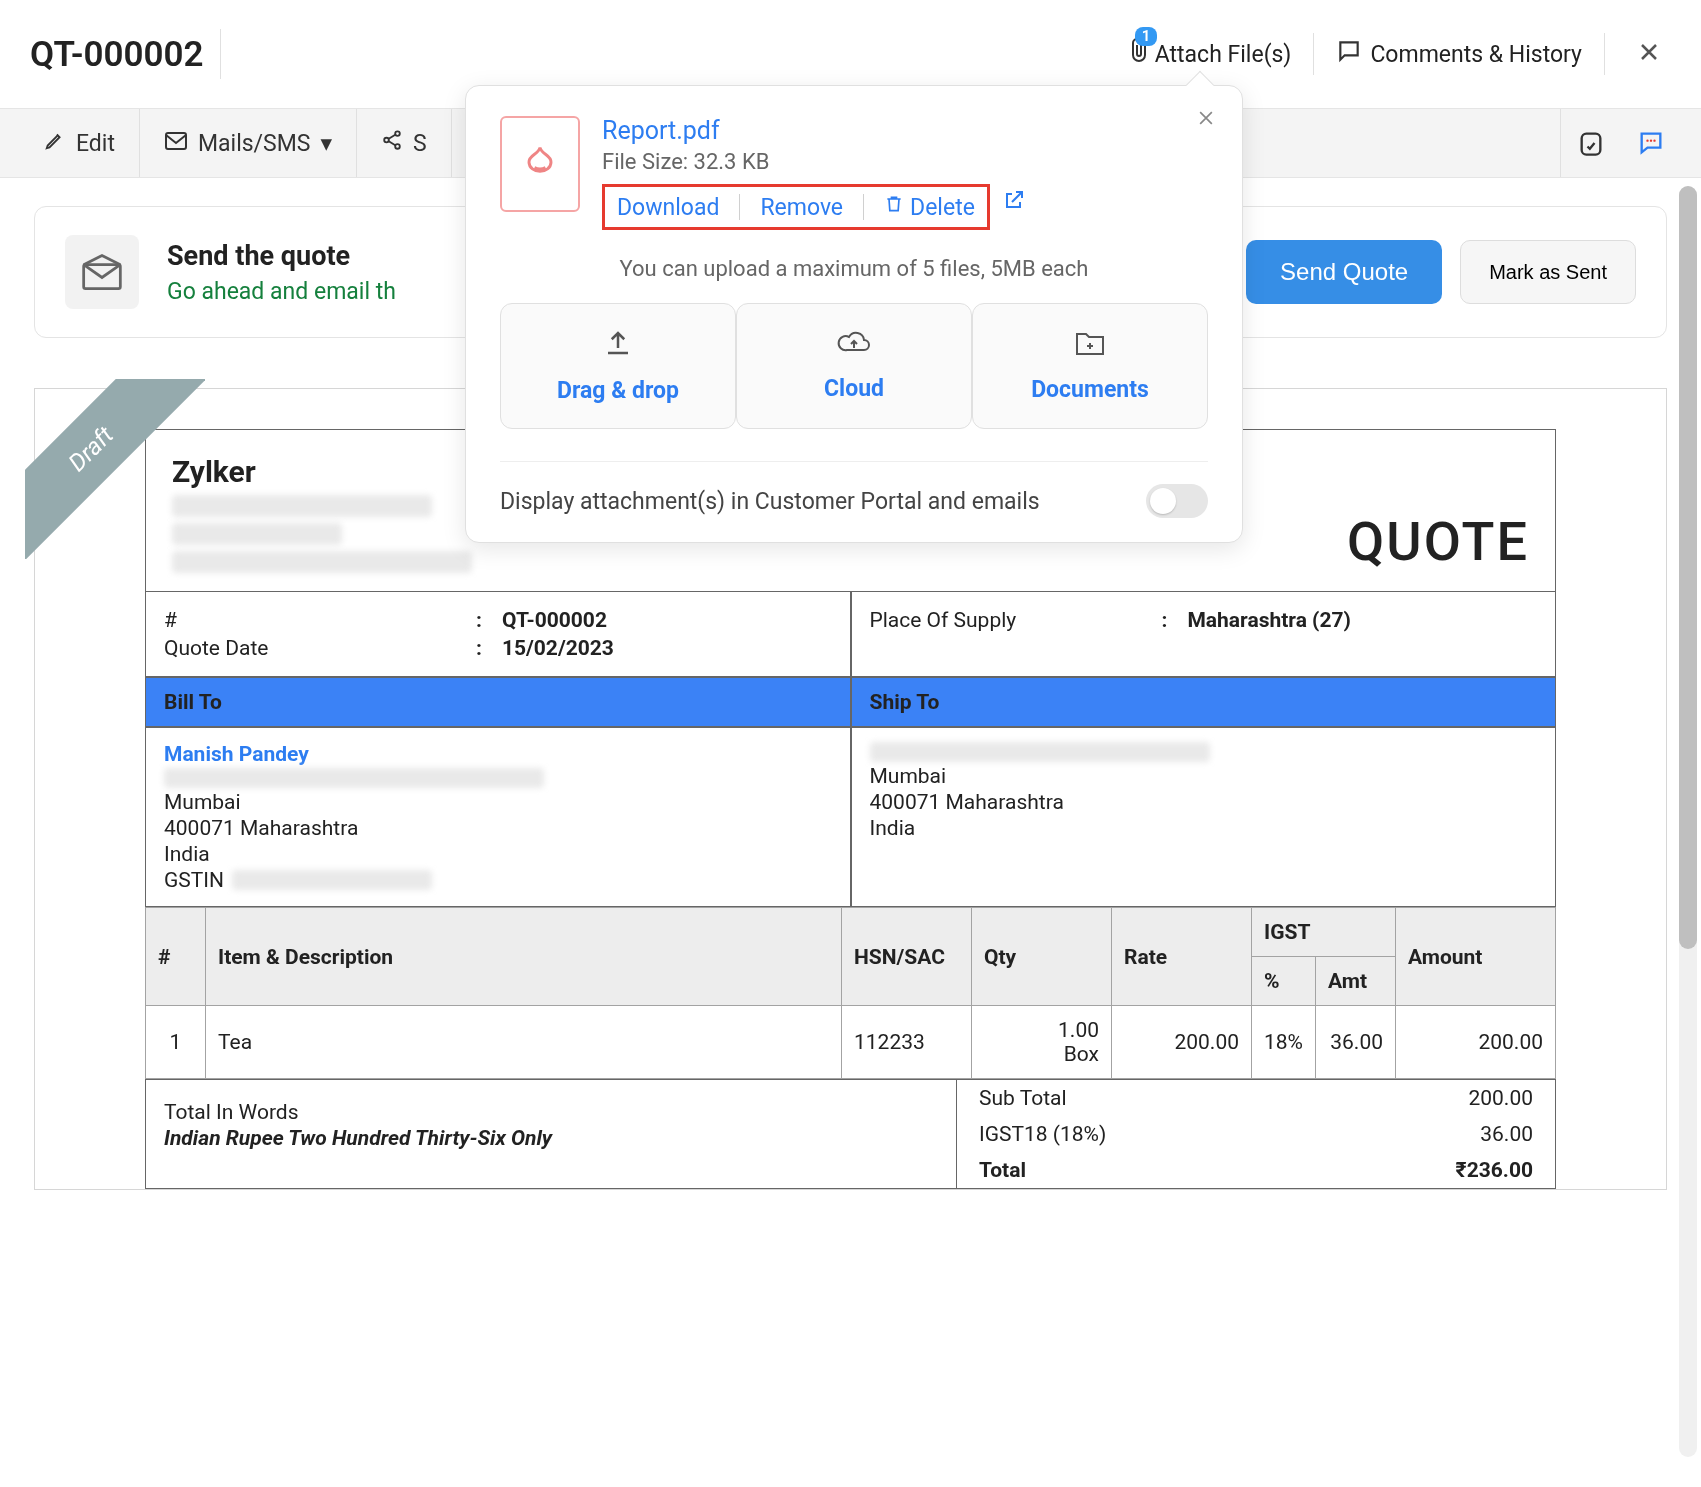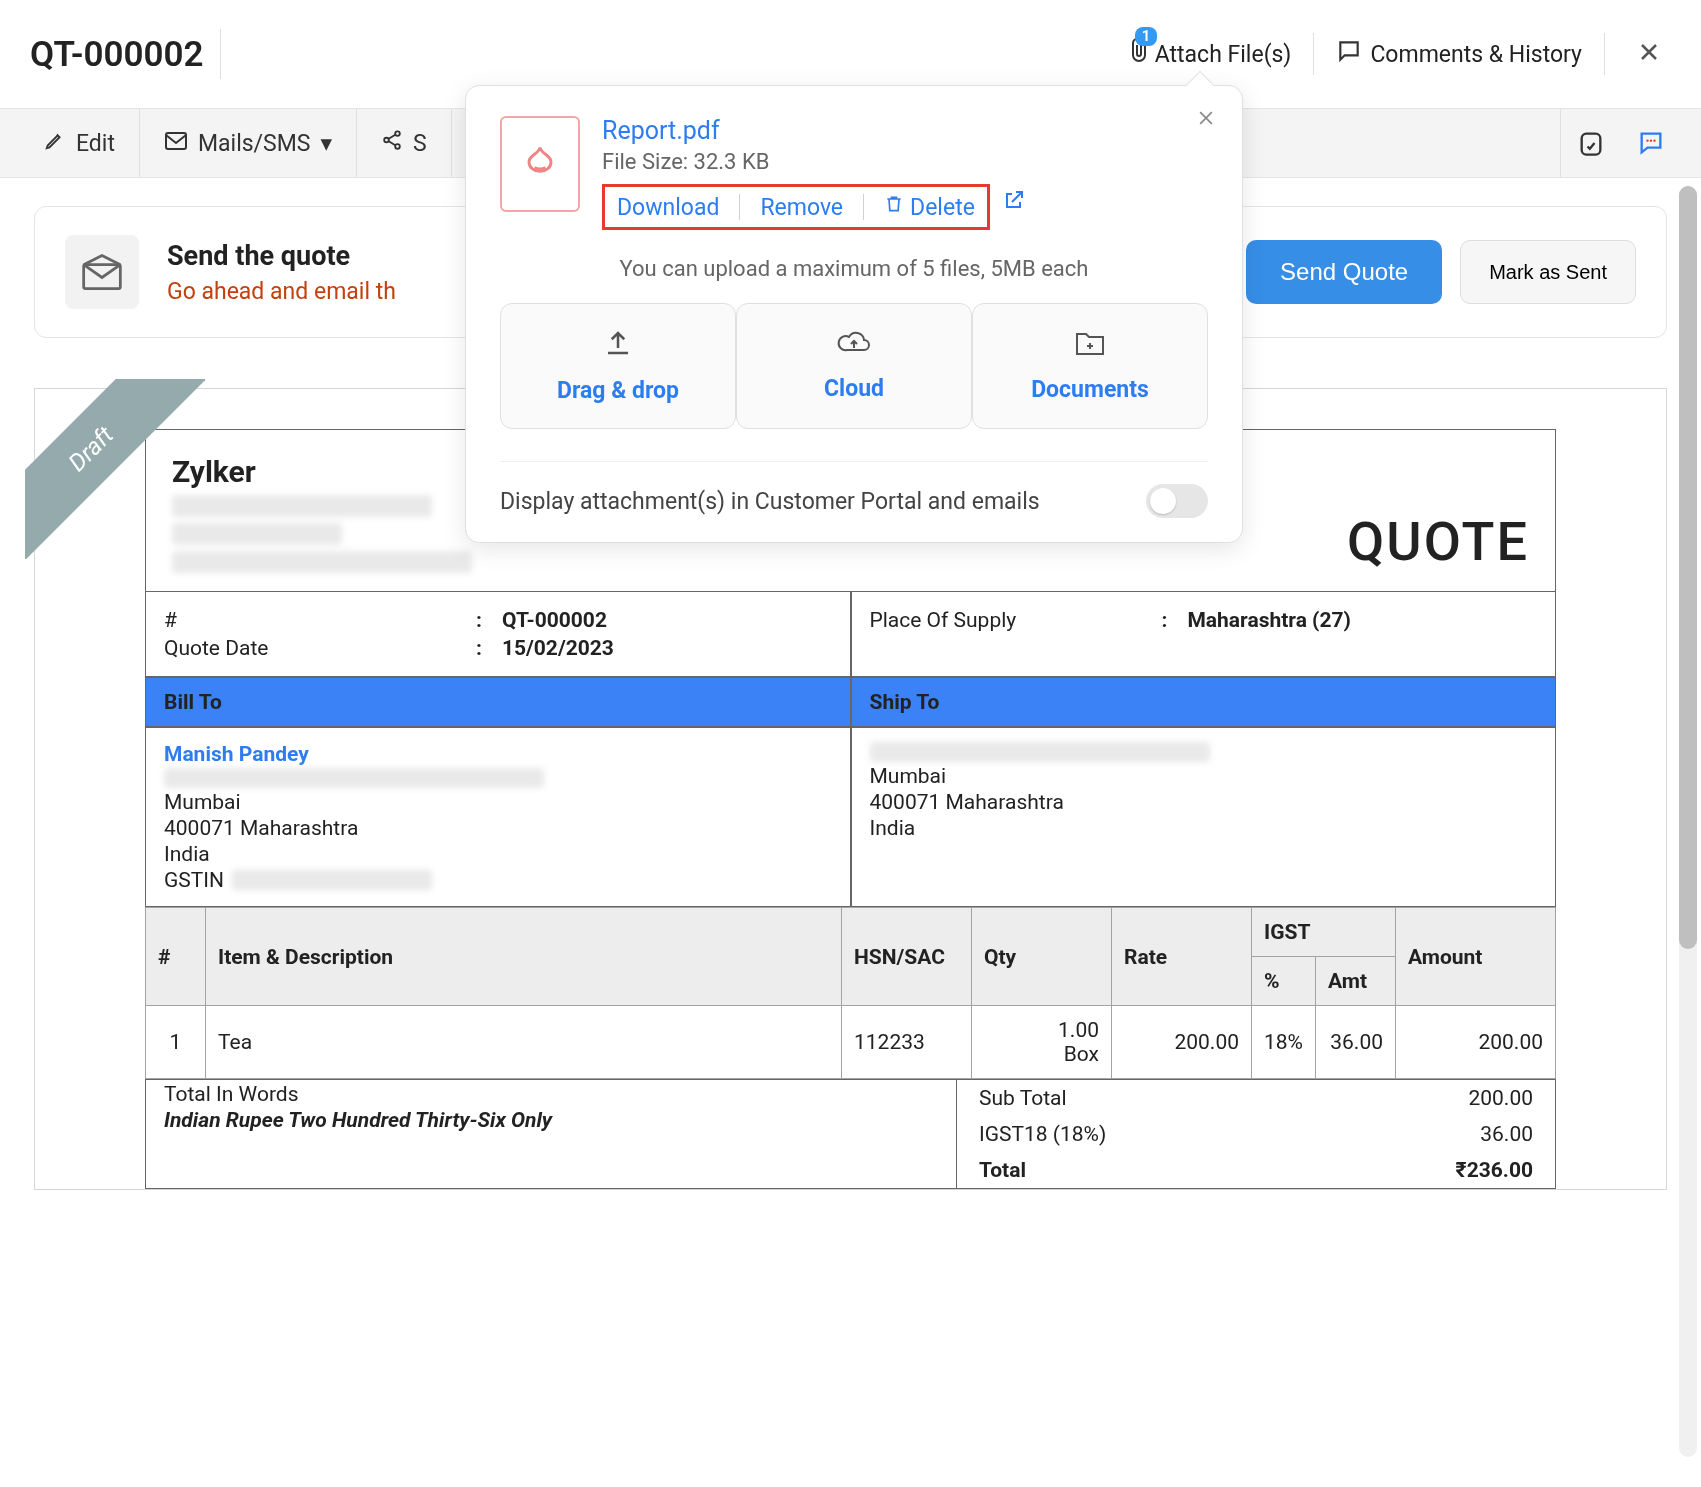--- a/index.html
+++ b/index.html
@@ -123,21 +123,21 @@
     width: 74px;
     height: 74px;
     background: #f2f2f2;
     border-radius: 8px;
     display: flex;
     align-items: center;
     justify-content: center;
     color: #666;
   }
   .send-text h3 { font-size: 27px; font-weight: 700; }
-  .send-text p { font-size: 23px; color: #c2410c; margin-top: 6px; }
+  .send-text p { font-size: 23px; color: #15803d; margin-top: 6px; }
   .send-actions { display: flex; gap: 18px; margin-left: auto; }
   .btn-primary {
     background: #368ee6;
     color: #fff;
     border: none;
     border-radius: 10px;
     padding: 18px 34px;
     font-size: 24px;
     font-weight: 500;
     cursor: pointer;
@@ -325,21 +325,21 @@
 
   
   table.items { width: 100%; border-collapse: collapse; font-size: 21px; }
   table.items th, table.items td { border: 1px solid #a3a3a3; padding: 12px 12px; }
   table.items thead th { background: #ededed; font-weight: 700; text-align: left; }
   .ar { text-align: right; }
   .ac { text-align: center; }
 
   .totals { display: grid; grid-template-columns: 1fr 600px; border-top: none; }
   .totals .left {
-    border: 1px solid #666; border-right: none; padding: 2px 18px; font-size: 21px;
+    border: 1px solid #666; border-right: none; padding: 20px 18px; font-size: 21px;
   }
   .totals .left .tw { margin-bottom: 2px; }
   .totals .left .tiw { font-style: italic; font-weight: 700; }
   .totals .right { border: 1px solid #666; }
   .trow { display: flex; justify-content: space-between; padding: 6px 22px; font-size: 21px; }
   .trow.bold { font-weight: 700; }
 
   
   .scrollbar-track {
     position: absolute;

